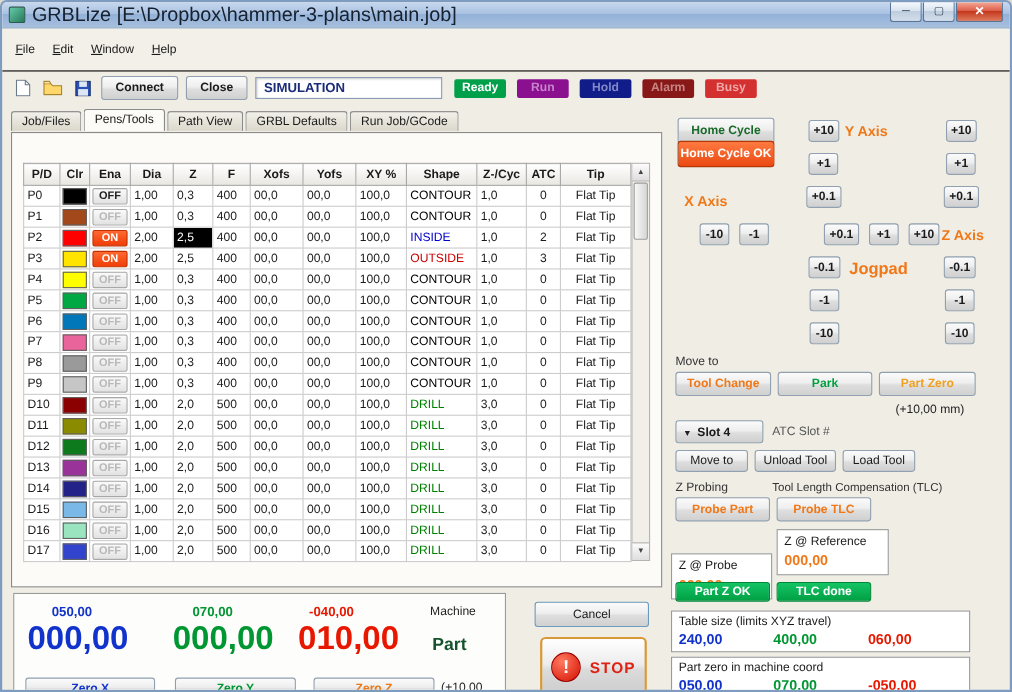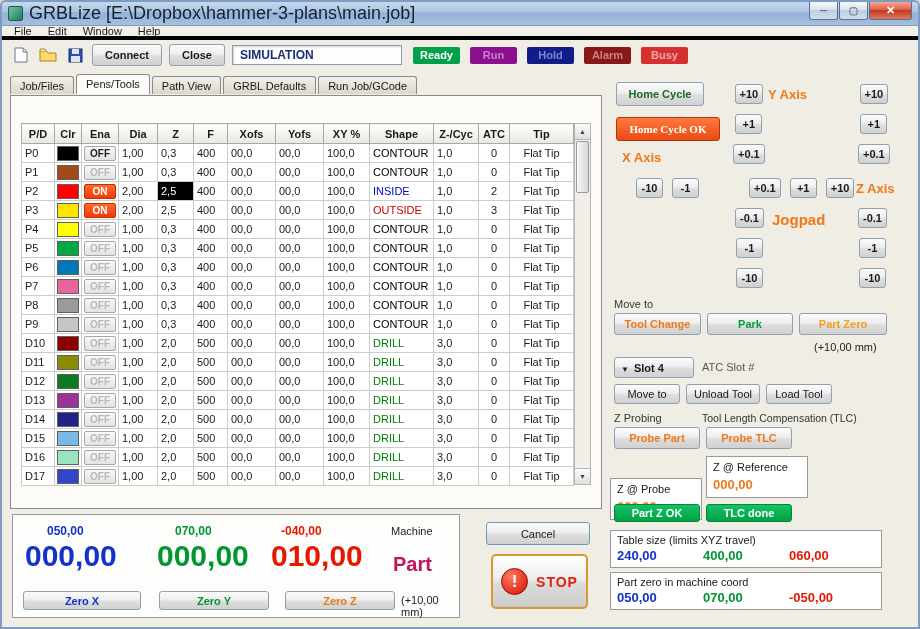--- a/index.html
+++ b/index.html
@@ -16,22 +16,22 @@
               background: linear-gradient(135deg, #66c8a8, #267a5a); border: 1px solid #2a5a48; flex: none; }
   .title { font-size: 18px; color: #16202e; flex: 1; white-space: nowrap; overflow: hidden; }
   .win-controls { display: flex; align-items: flex-start; height: 24px; }
   .wc { width: 29px; height: 18px; margin-left: 1px; border: 1px solid #5a7494; border-top: none;
         border-radius: 0 0 3px 3px; background: linear-gradient(#f6f9fc, #d8e3ef 45%, #bdccde 46%, #d2deea);
         color: #2a3a4c; font-size: 10px; display: flex; align-items: center; justify-content: center; }
   .wc.close { width: 43px; background: linear-gradient(#f4a896, #dd5f4b 45%, #c23418 46%, #de7a5e);
               color: #fff; font-weight: bold; font-size: 11px; }
 
   
-  .menubar { height: 14px; background: #f2f0e8; display: flex; align-items: center; padding-left: 4px;
-             border-bottom: 4px solid #000000; }
+  .menubar { height: 39px; background: #f2f0e8; display: flex; align-items: center; padding-left: 4px;
+             border-bottom: 1px solid #000000; }
   .menu-item { padding: 3px 8px; }
   .menu-item::first-letter { text-decoration: underline; }
 
   .toolbar { height: 30px; display: flex; align-items: center; padding: 0 9px; gap: 7px; }
   .tbicon { width: 20px; height: 20px; display: flex; align-items: center; justify-content: center; }
   .btn { font-family: inherit; font-size: 11px; color: #1a1a1a; border: 1px solid #90a0b0; border-radius: 3px;
          background: linear-gradient(#fbfbfb, #eeeeee 45%, #dedede 55%, #d0d0d0); cursor: default; }
   .btn.tb { height: 22px; padding: 0 12px; font-weight: bold; }
   .sim-field { width: 170px; height: 20px; background: #fff; border: 1px solid #8a9cb4;
                box-shadow: inset 1px 1px 2px rgba(0,0,0,.18); display: flex; align-items: center;
@@ -83,21 +83,21 @@
 
   
   .dro-area { position: absolute; left: 8px; top: 444px; width: 592px; height: 106px; }
   .dro-box { position: absolute; left: 2px; top: 0; width: 448px; height: 104px; background: #fdfdfb;
              border: 1px solid #9a9a9a; }
   .dro-sm { position: absolute; top: 9px; font-weight: bold; font-size: 12px; }
   .sm-x { left: 34px; } .sm-y { left: 162px; } .sm-z { left: 268px; }
   .machine-lbl { position: absolute; left: 378px; top: 10px; color: #222; }
   .dro-big { position: absolute; top: 24px; font-weight: bold; font-size: 30px; }
   .big-x { left: 12px; } .big-y { left: 144px; } .big-z { left: 258px; }
-  .part-lbl { position: absolute; left: 380px; top: 38px; font-size: 20px; font-weight: bold; color: #be185d; }
+  .part-lbl { position: absolute; left: 380px; top: 38px; font-size: 16px; font-weight: bold; color: #14532d; }
   .zero-btn { position: absolute; top: 76px; height: 19px; font-weight: bold; }
   .zero-x { left: 10px; width: 118px; } .zero-y { left: 146px; width: 110px; } .zero-z { left: 272px; width: 110px; }
   .dro-note { position: absolute; left: 388px; top: 79px; color: #222; }
   .cancel-btn { position: absolute; left: 476px; top: 8px; width: 104px; height: 23px; border-color: #6a9ac0; }
   .stop-btn { position: absolute; left: 481px; top: 40px; width: 97px; height: 55px; border: 2px solid #d89838;
               border-radius: 5px; background: linear-gradient(#ffffff, #ececec 45%, #dbdbdb 55%, #cccccc);
               display: flex; align-items: center; justify-content: center; gap: 8px; }
   .stop-icon { width: 27px; height: 27px; border-radius: 50%; border: 1px solid #a00000; color: #fff;
                font-weight: bold; font-size: 17px; display: flex; align-items: center; justify-content: center;
                background: radial-gradient(circle at 35% 30%, #ff7a60, #d41000); }
@@ -109,22 +109,22 @@
   .jogcol { display: flex; flex-direction: column; gap: 10px; align-items: center; }
   .jogrow { display: flex; gap: 9px; }
   .btn.jog { height: 20px; min-width: 27px; padding: 0 4px; font-weight: bold; }
   .ypos { left: 127px; top: 14px; } .zpos { left: 252px; top: 14px; }
   .yneg { left: 129px; top: 138px; } .zneg { left: 252px; top: 138px; }
   .xneg { left: 30px; top: 108px; } .xpos { left: 143px; top: 108px; }
   .olabel { font-weight: bold; font-size: 13px; }
   .lbl-y { left: 162px; top: 17px; } .lbl-x { left: 16px; top: 80px; } .lbl-z { left: 250px; top: 111px; }
   .lbl-jogpad { left: 166px; top: 141px; font-size: 15px; font-weight: bold; }
   .hc { left: 10px; top: 12px; width: 88px; height: 24px; font-weight: bold; color: #1a6a2a; }
-  .hcok { left: 10px; top: 47px; width: 104px; height: 24px; font-weight: bold; color: #fff;
-          background: linear-gradient(#ff7a40, #ea4a12); border-color: #b03808; font-family: Liberation Serif, serif; }
+  .hcok { left: 10px; top: 33px; width: 88px; height: 24px; font-weight: bold; color: #fff;
+          background: linear-gradient(#ff7a40, #ea4a12); border-color: #b03808; }
   .moveto-lbl { left: 8px; top: 228px; color: #333; }
   .tool-change { left: 8px; top: 243px; width: 87px; height: 22px; font-weight: bold; color: #f07818; }
   .park { left: 101px; top: 243px; width: 86px; height: 22px; font-weight: bold; color: #00a040; }
   .part-zero { left: 193px; top: 243px; width: 88px; height: 22px; font-weight: bold; color: #f0a020; }
   .mm-note { left: 208px; top: 271px; color: #222; }
   .slot { left: 8px; top: 287px; width: 80px; height: 21px; font-weight: bold; text-align: left; padding-left: 6px; }
   .slot .arr { font-size: 8px; margin-right: 5px; color: #222; }
   .atc-lbl { left: 96px; top: 291px; color: #555; }
   .moveto-btn { left: 8px; top: 314px; width: 66px; height: 20px; }
   .unload { left: 80px; top: 314px; width: 74px; height: 20px; }

